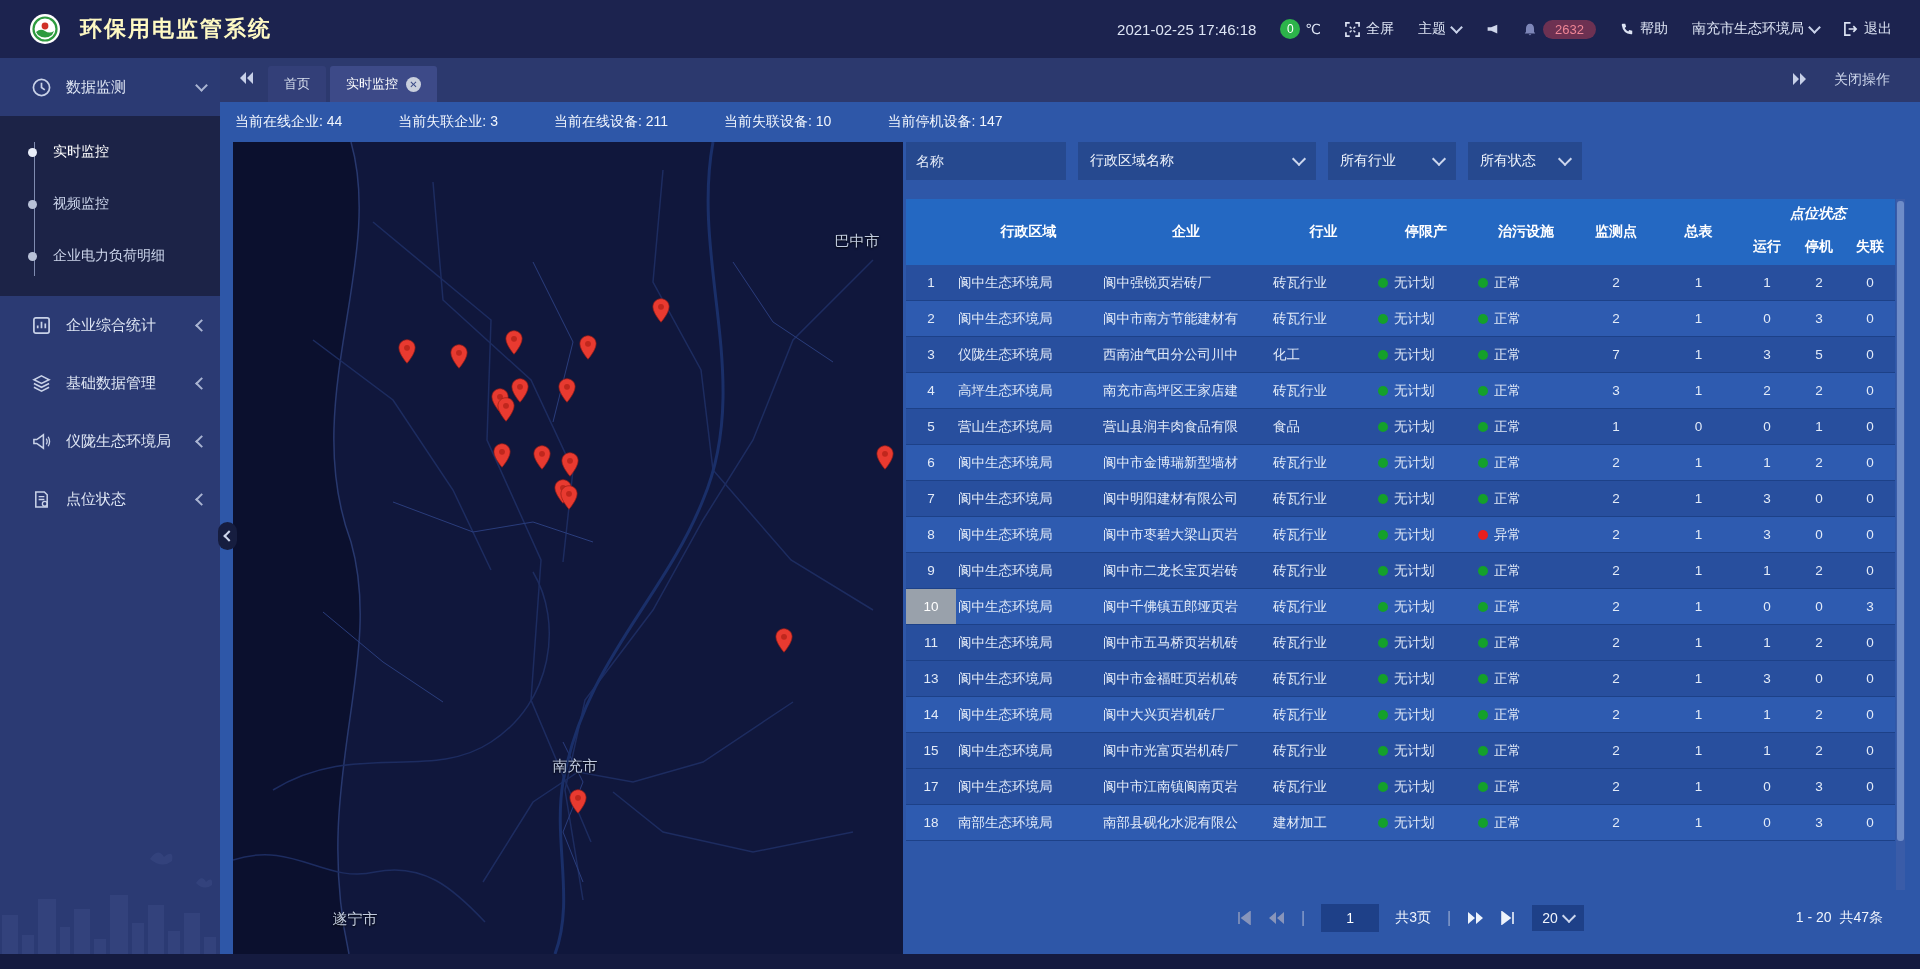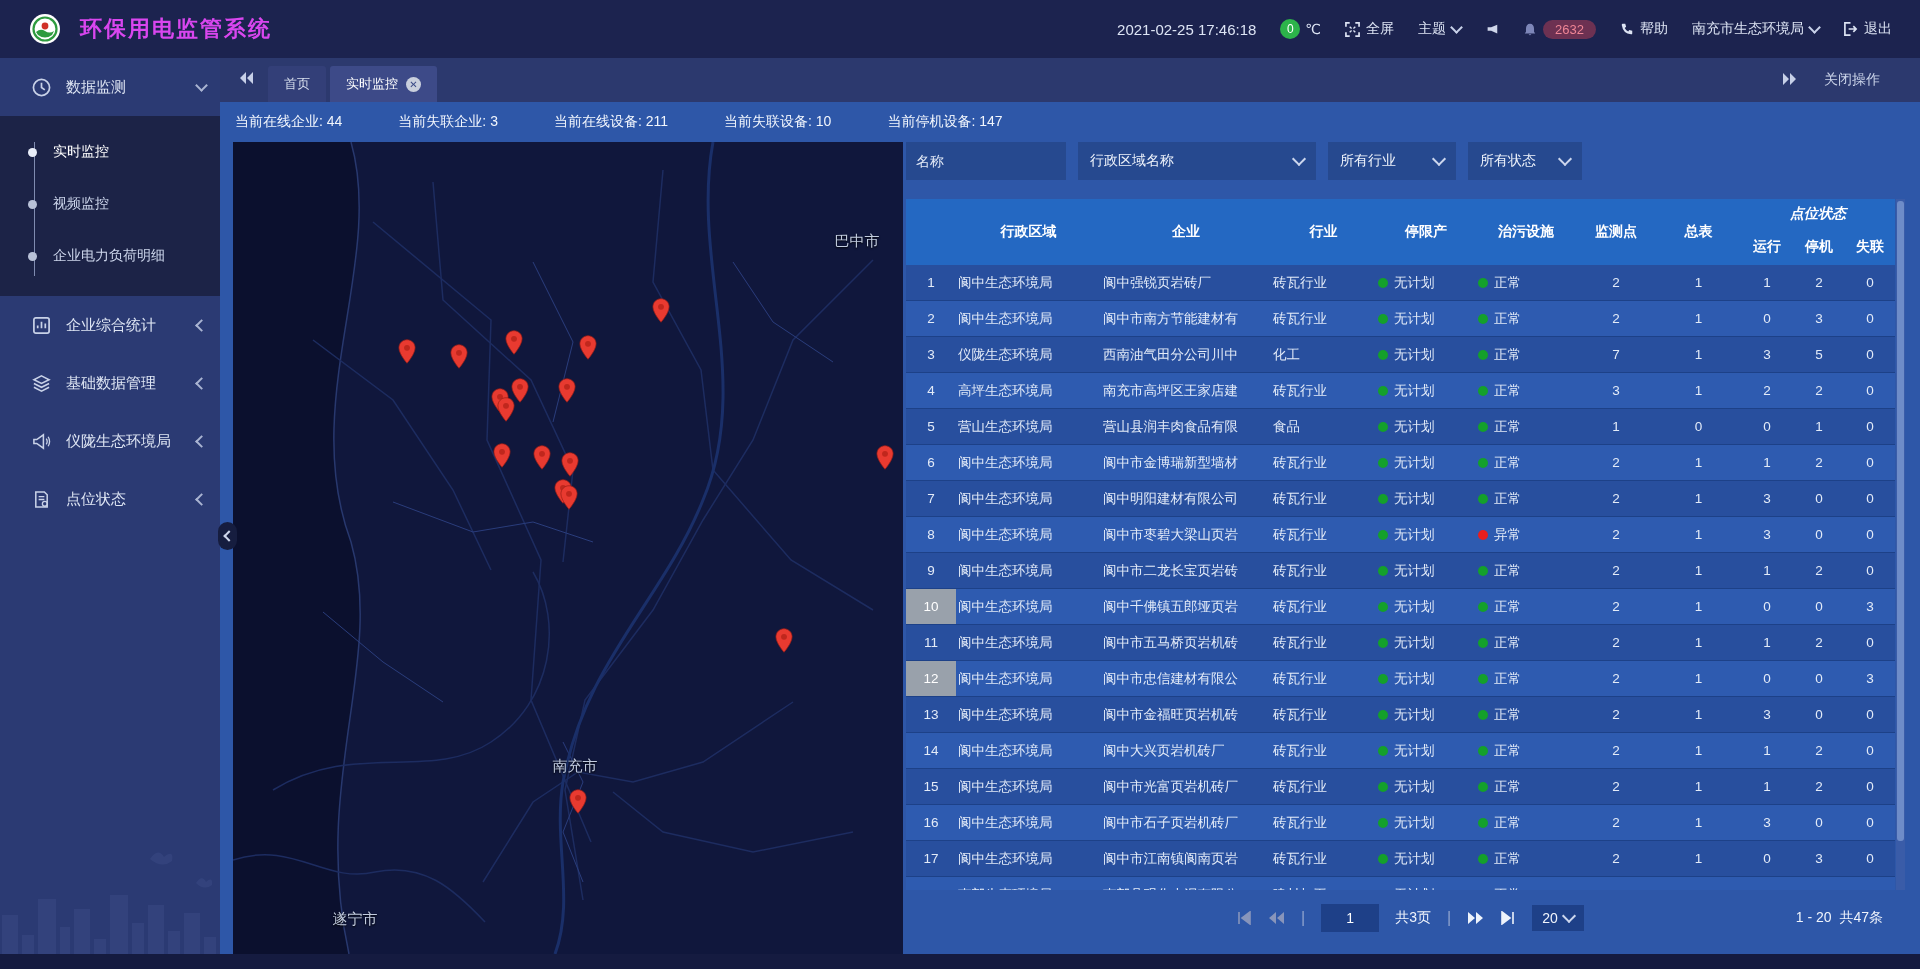--- a/index.html
+++ b/index.html
@@ -6,21 +6,21 @@
   body{
     width:1920px;height:969px;position:relative;overflow:hidden;
     background:#2e57a8;font-family:"Liberation Sans","DejaVu Sans",sans-serif;
     -webkit-font-smoothing:antialiased;color:#e8eef8;
   }
   
   .topbar{position:absolute;left:0;top:0;width:1920px;height:58px;background:#1c234f;
     display:flex;align-items:center;z-index:30;}
   .logo{width:30px;height:30px;border-radius:50%;background:#fff;margin-left:30px;
     display:flex;align-items:center;justify-content:center;flex:0 0 auto;}
-  .app-title{font-size:22px;font-weight:bold;color:#d946ef;margin-left:20px;letter-spacing:2px;}
+  .app-title{font-size:22px;font-weight:bold;color:#fef9c3;margin-left:20px;letter-spacing:2px;}
   .top-right{margin-left:auto;display:flex;align-items:center;gap:24px;padding-right:28px;font-size:14px;color:#dde4f4;}
   .datetime{font-size:15px;}
   .temp{display:flex;align-items:center;gap:5px;}
   .temp-circle{width:20px;height:20px;border-radius:50%;background:#2cb34a;color:#fff;
     font-size:12px;display:flex;align-items:center;justify-content:center;}
   .top-item{display:flex;align-items:center;gap:6px;cursor:pointer;}
   .chev-down{width:7px;height:7px;border-right:2px solid #c9d2ea;border-bottom:2px solid #c9d2ea;
     transform:rotate(45deg);margin-top:-3px;}
   .badge-pill{background:#6d3152;color:#ef8595;border-radius:10px;padding:2px 12px;font-size:13px;}
   .icon16 svg{display:block;}
@@ -39,21 +39,21 @@
   .skyline{position:absolute;bottom:0;left:0;width:220px;opacity:.55;}
   
   .tabbar{position:absolute;left:220px;top:58px;width:1700px;height:44px;background:#2c396e;
     display:flex;align-items:flex-end;z-index:10;}
   .tab-collapse{align-self:center;margin:0 14px 0 18px;color:#c7d0e8;cursor:pointer;}
   .tab{height:36px;display:flex;align-items:center;padding:0 16px;margin-right:4px;font-size:13px;
     color:#d8dfee;background:#333f78;border-radius:3px 3px 0 0;cursor:pointer;gap:8px;}
   .tab.active{background:#3d4a88;color:#fff;}
   .tab-close{width:15px;height:15px;border-radius:50%;background:#c9cfdd;color:#3a4a86;font-size:10px;
     display:flex;align-items:center;justify-content:center;font-weight:bold;cursor:pointer;}
-  .tab-right{margin-left:auto;align-self:center;display:flex;align-items:center;gap:26px;padding-right:40px;color:#ccd5ea;font-size:14px;}
+  .tab-right{margin-left:auto;align-self:center;display:flex;align-items:center;gap:26px;padding-right:30px;color:#ccd5ea;font-size:14px;}
   
   .statsbar{position:absolute;left:220px;top:102px;width:1700px;height:40px;display:flex;align-items:center;
     padding-left:15px;gap:56px;font-size:14px;color:#f2f6fd;}
   .stat-item{white-space:nowrap;}
   
   .map{position:absolute;left:233px;top:142px;width:670px;height:812px;background:#10173c;overflow:hidden;z-index:5;}
   .map svg.roads{position:absolute;left:0;top:0;}
   .city-label{position:absolute;color:#c3cde0;font-size:15px;text-shadow:0 1px 2px #000;transform:translate(-50%,-50%);white-space:nowrap;}
   .pin{position:absolute;width:18px;height:25px;}
   .collapse-handle{position:absolute;left:218px;top:522px;width:19px;height:28px;background:#161d3f;
@@ -712,43 +712,20 @@
                 <span class="s-dot" style="background: rgb(20, 160, 43);"></span>
                 <span class="t-fac">正常</span>
               </span>
             </td>
     <td class="c t-mon">2</td>
             <td class="c t-tot">1</td>
             <td class="c t-run">1</td>
             <td class="c t-halt">2</td>
             <td class="c t-lost">0</td>
   </tr>
-          <tr class="even">
-    <td class="num-cell hl">12</td>
-            <td class="t-region">阆中生态环境局</td>
-            <td class="t-company">阆中市忠信建材有限公</td>
-            <td class="t-industry">砖瓦行业</td>
-    <td>
-              <span class="dotcell">
-                <span class="s-dot" style="background: rgb(20, 160, 43);"></span>
-                <span class="t-stop">无计划</span>
-              </span>
-            </td>
-    <td>
-              <span class="dotcell">
-                <span class="s-dot" style="background: rgb(20, 160, 43);"></span>
-                <span class="t-fac">正常</span>
-              </span>
-            </td>
-    <td class="c t-mon">2</td>
-            <td class="c t-tot">1</td>
-            <td class="c t-run">0</td>
-            <td class="c t-halt">0</td>
-            <td class="c t-lost">3</td>
-  </tr>
           <tr class="odd">
     <td class="num-cell">13</td>
             <td class="t-region">阆中生态环境局</td>
             <td class="t-company">阆中市金福旺页岩机砖</td>
             <td class="t-industry">砖瓦行业</td>
     <td>
               <span class="dotcell">
                 <span class="s-dot" style="background: rgb(20, 160, 43);"></span>
                 <span class="t-stop">无计划</span>
               </span>
@@ -802,43 +779,20 @@
     <td>
               <span class="dotcell">
                 <span class="s-dot" style="background: rgb(20, 160, 43);"></span>
                 <span class="t-fac">正常</span>
               </span>
             </td>
     <td class="c t-mon">2</td>
             <td class="c t-tot">1</td>
             <td class="c t-run">1</td>
             <td class="c t-halt">2</td>
-            <td class="c t-lost">0</td>
-  </tr>
-          <tr class="even">
-    <td class="num-cell">16</td>
-            <td class="t-region">阆中生态环境局</td>
-            <td class="t-company">阆中市石子页岩机砖厂</td>
-            <td class="t-industry">砖瓦行业</td>
-    <td>
-              <span class="dotcell">
-                <span class="s-dot" style="background: rgb(20, 160, 43);"></span>
-                <span class="t-stop">无计划</span>
-              </span>
-            </td>
-    <td>
-              <span class="dotcell">
-                <span class="s-dot" style="background: rgb(20, 160, 43);"></span>
-                <span class="t-fac">正常</span>
-              </span>
-            </td>
-    <td class="c t-mon">2</td>
-            <td class="c t-tot">1</td>
-            <td class="c t-run">3</td>
-            <td class="c t-halt">0</td>
             <td class="c t-lost">0</td>
   </tr>
           <tr class="odd">
     <td class="num-cell">17</td>
             <td class="t-region">阆中生态环境局</td>
             <td class="t-company">阆中市江南镇阆南页岩</td>
             <td class="t-industry">砖瓦行业</td>
     <td>
               <span class="dotcell">
                 <span class="s-dot" style="background: rgb(20, 160, 43);"></span>

